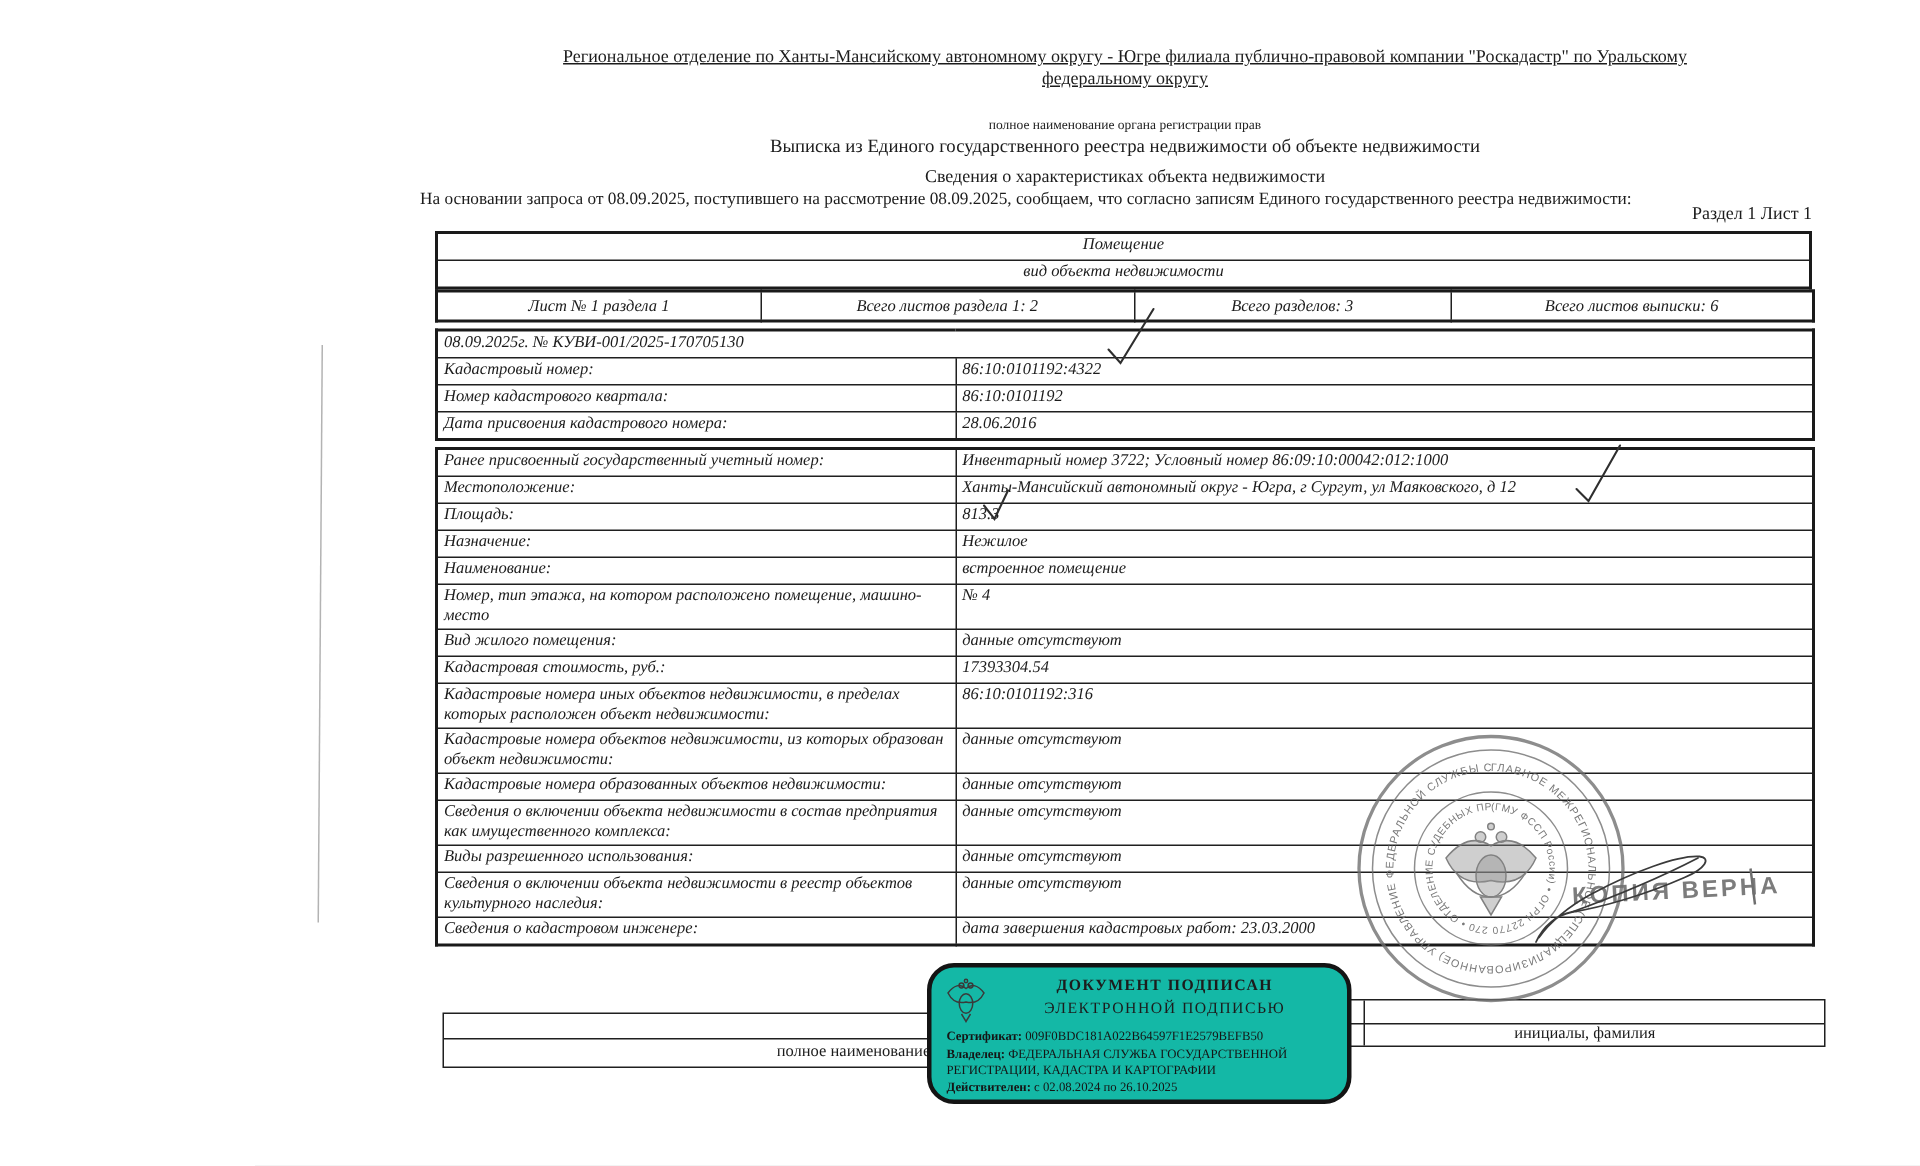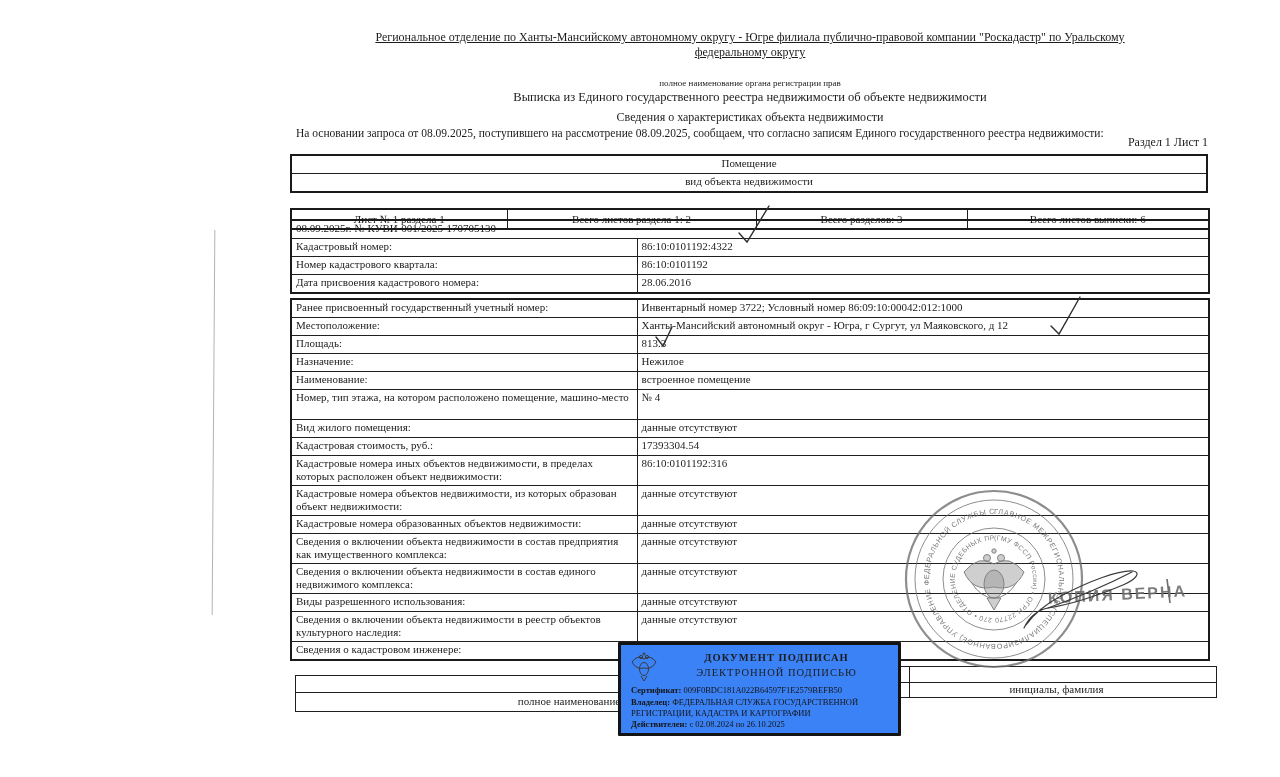--- a/index.html
+++ b/index.html
@@ -4,41 +4,41 @@
 <style>
   html,body{margin:0;padding:0;background:#e9e9e9;}
   .page{position:relative;width:1280px;height:777px;background:#ffffff;overflow:hidden;
         font-family:"Liberation Serif","DejaVu Serif",serif;color:#1c1c1c;}
   .abs{position:absolute;}
   .hdr1{left:290px;top:30px;width:920px;font-size:12px;line-height:15px;text-align:center;}
   .hdr1 .u{text-decoration:underline;}
   .hdr-small{left:290px;top:78px;width:920px;font-size:9px;text-align:center;color:#222;}
   .hdr2{left:290px;top:90px;width:920px;font-size:12.5px;text-align:center;}
   .hdr3{left:290px;top:110px;width:920px;font-size:12px;text-align:center;}
-  .hdr4{left:296px;top:127px;width:930px;font-size:11.5px;}
+  .hdr4{left:280px;top:127px;width:930px;font-size:11.5px;}
   .hdr5{left:990px;top:135px;width:218px;font-size:12px;text-align:right;}
 
-  table.doc{border-collapse:collapse;table-layout:fixed;background:transparent;}
+  table.doc{border-collapse:collapse;table-layout:fixed;background:transparent;font-style:italic;}
   table.doc td{border:1px solid #1f1f1f;padding:1px 4px;font-size:11px;line-height:13px;
                vertical-align:top;overflow:hidden;}
   table.t1{border:2px solid #1a1a1a;width:918px;}
   table.t1 td{text-align:center;height:15px;}
   table.t2{border:2px solid #1a1a1a;width:918px;}
   table.t2 td{text-align:center;height:16px;vertical-align:middle;}
   table.t3{border:2px solid #1a1a1a;width:918px;}
   table.t4{border:2px solid #1a1a1a;width:918px;}
   tr.s td{height:15px;}
   tr.d td{height:27px;}
 
   .footbox{position:absolute;border:1px solid #1f1f1f;}
   .footbox .line{position:absolute;left:0;right:0;border-top:1px solid #1f1f1f;}
   .footbox .cap{position:absolute;left:0;right:0;text-align:center;font-size:11px;}
 
-  .esig{position:absolute;left:618px;top:642px;width:277px;height:88px;background:#3b82f6;
-        border:3px solid #141414;border-radius:1px;z-index:6;}
+  .esig{position:absolute;left:618px;top:642px;width:277px;height:88px;background:#14b8a6;
+        border:3px solid #141414;border-radius:18px;z-index:6;}
   .esig .t1{position:absolute;left:40px;top:7px;right:6px;text-align:center;font-size:10.5px;
             letter-spacing:1px;font-weight:bold;}
   .esig .t2{position:absolute;left:40px;top:22px;right:6px;text-align:center;font-size:10.5px;
             letter-spacing:1px;font-weight:normal;}
   .esig .ln{position:absolute;left:10px;right:8px;font-size:8.5px;line-height:11px;color:#151515;}
   .esig .ln b{font-weight:bold;}
   .stamp{position:absolute;left:901px;top:486px;width:186px;height:186px;z-index:3;opacity:.92;}
   .copyverna{position:absolute;left:1048px;top:586px;z-index:4;transform:rotate(-3deg);
              font-family:"Liberation Sans","DejaVu Sans",sans-serif;font-weight:bold;
              font-size:16px;letter-spacing:2px;color:#6e6e6e;opacity:.9;}
@@ -67,21 +67,21 @@
     <tbody>
         <tr>
           <td>Помещение</td>
         </tr>
     <tr>
           <td>вид объекта недвижимости</td>
         </tr>
   </tbody>
     </table>
 
-  <table class="doc t2 abs" style="left:290px;top:208px;">
+  <table class="doc t2 abs" style="left:290px;top:193px;">
     <colgroup>
         <col style="width:216px">
         <col style="width:249px">
         <col style="width:211px">
         <col style="width:242px">
       </colgroup>
     <tbody>
         <tr>
       <td>Лист № 1 раздела 1</td>
       <td>Всего листов раздела 1: 2</td>
@@ -160,24 +160,20 @@
     <tr class="d">
           <td>Кадастровые номера объектов недвижимости, из которых образован объект недвижимости:</td>
           <td>данные отсутствуют</td>
         </tr>
     <tr class="s">
           <td>Кадастровые номера образованных объектов недвижимости:</td>
           <td>данные отсутствуют</td>
         </tr>
     <tr class="d">
           <td>Сведения о включении объекта недвижимости в состав предприятия как имущественного комплекса:</td>
-          <td>данные отсутствуют</td>
-        </tr>
-    <tr class="d">
-          <td>Сведения о включении объекта недвижимости в состав единого недвижимого комплекса:</td>
           <td>данные отсутствуют</td>
         </tr>
     <tr class="s">
           <td>Виды разрешенного использования:</td>
           <td>данные отсутствуют</td>
         </tr>
     <tr class="d">
           <td>Сведения о включении объекта недвижимости в реестр объектов культурного наследия:</td>
           <td>данные отсутствуют</td>
         </tr>

